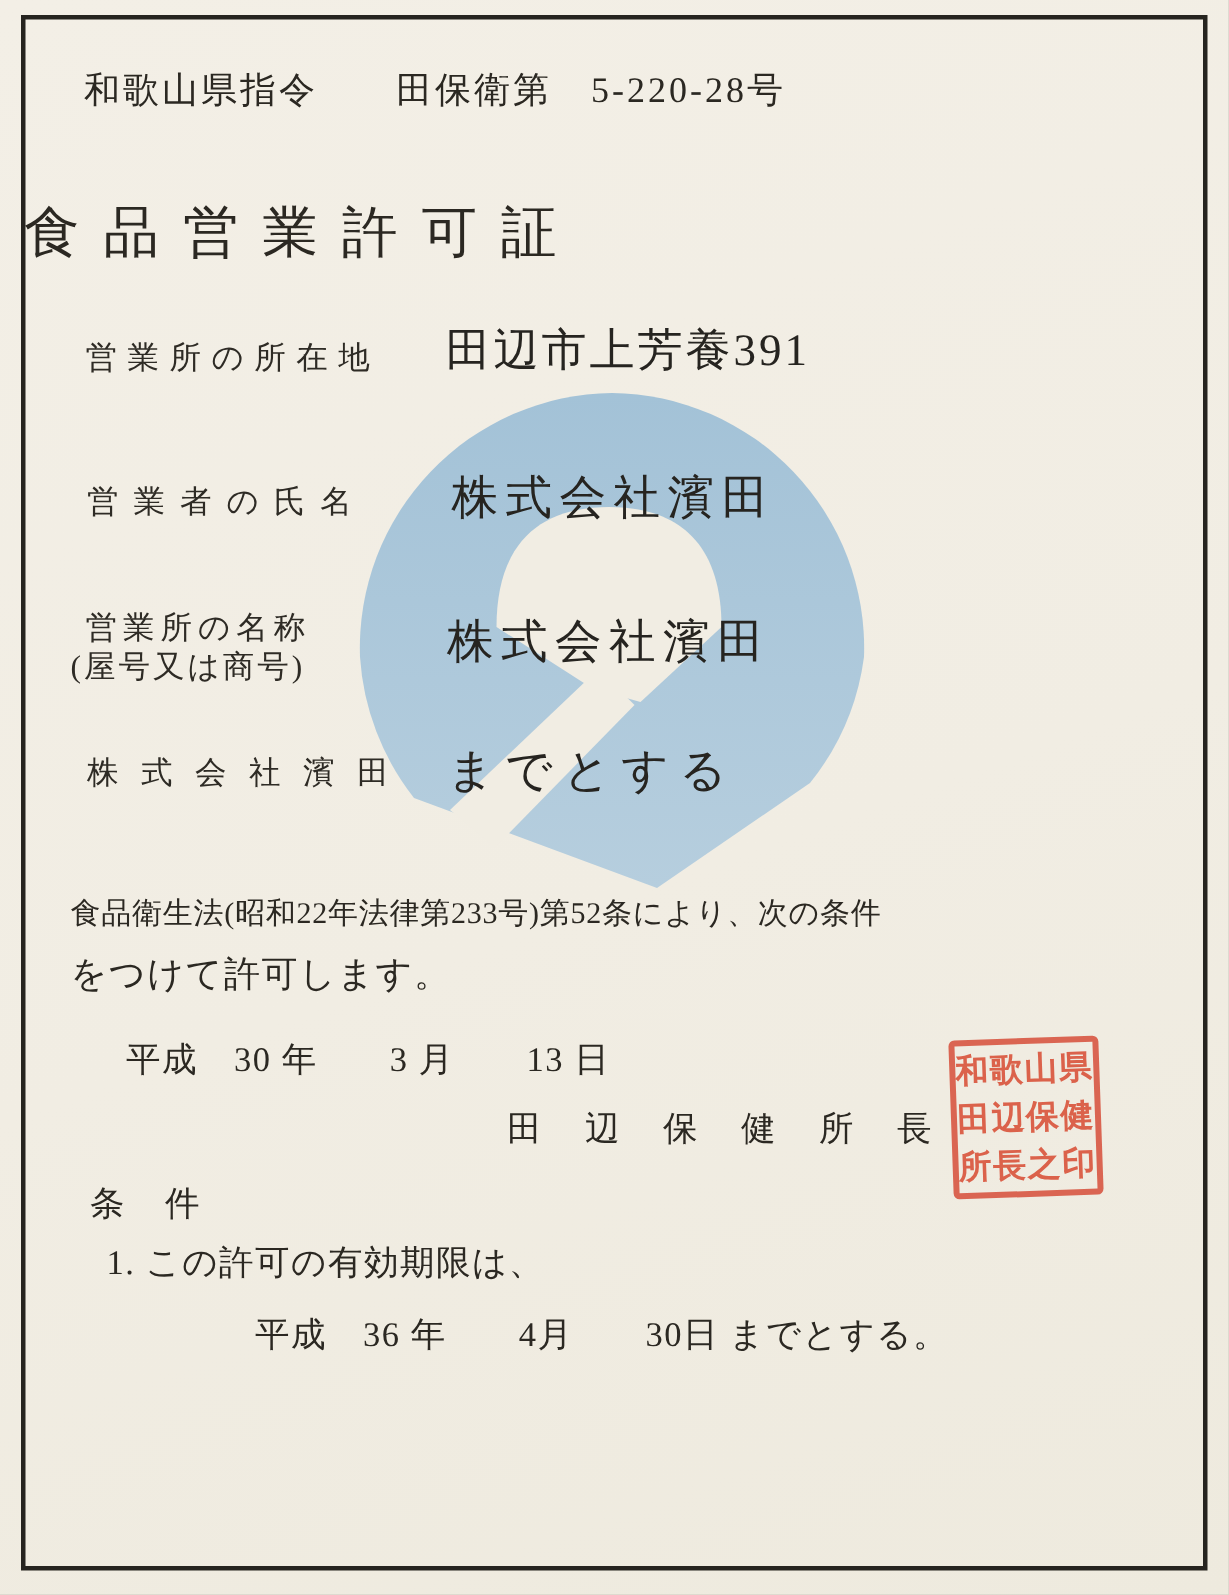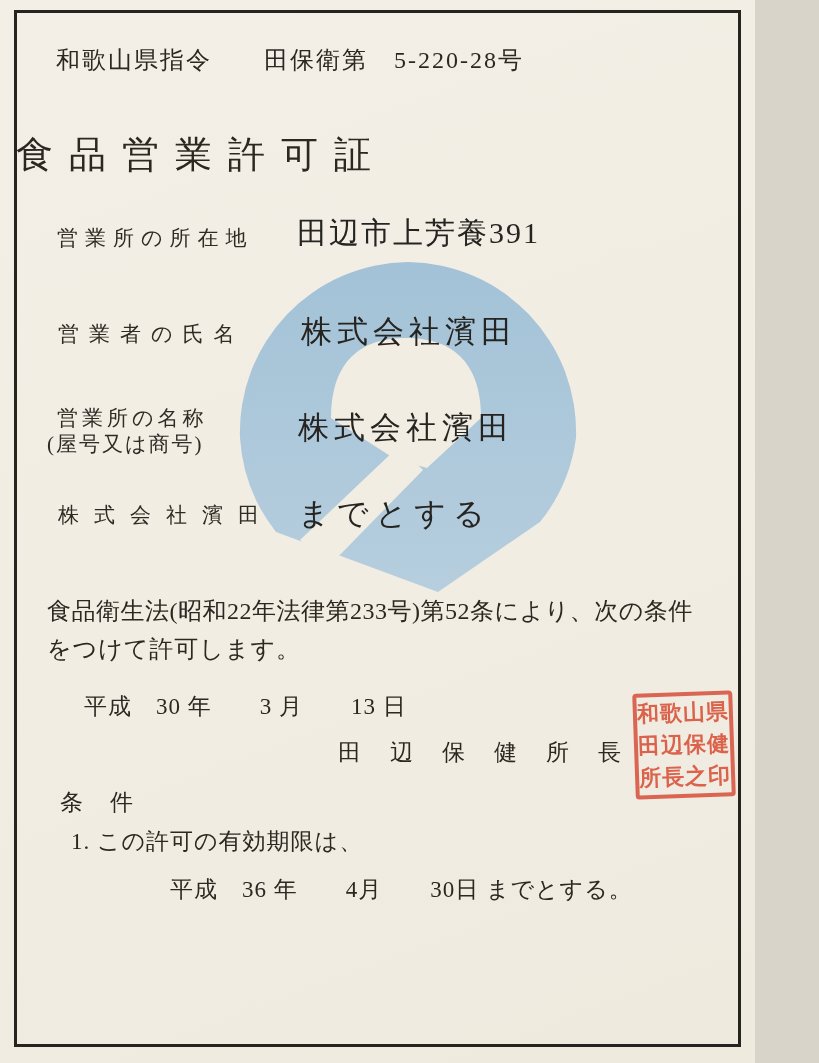--- a/index.html
+++ b/index.html
@@ -2,21 +2,21 @@
 <html><head>
 <meta charset="utf-8">
 <style>
   html,body{margin:0;padding:0;}
   body{
     font-family:"Liberation Serif","DejaVu Serif",serif;
     background:#d8d4ca;
   }
   .page{
     position:relative;
-    width:755px;height:1063px;
+    width:819px;height:1063px;
     background:linear-gradient(160deg,#f3efe6 0%,#f1ede3 55%,#eeeade 100%);
     overflow:hidden;
     color:#2b2822;
   }
   .frame{
     position:absolute;left:14px;top:10px;right:14px;bottom:16px;
     border:3px solid #26241f;
     pointer-events:none;
   }
   .watermark{
@@ -29,21 +29,21 @@
   .val{font-size:31px;color:#262420;}
   .lab-1{left:57px;top:224px;letter-spacing:7px;}
   .val-1{left:297px;top:213px;letter-spacing:2px;font-size:30px;}
   .lab-2{left:58px;top:320px;letter-spacing:10px;}
   .val-2{left:301px;top:311px;letter-spacing:5px;}
   .lab-3a{left:57px;top:404px;letter-spacing:4px;}
   .lab-3b{left:47px;top:430px;letter-spacing:2px;}
   .val-3{left:298px;top:407px;letter-spacing:5px;}
   .lab-4{left:58px;top:501px;letter-spacing:15px;}
   .val-4{left:298px;top:493px;letter-spacing:7px;}
-  .body1{left:47px;top:595px;font-size:24px;letter-spacing:0.5px;}
+  .body1{left:47px;top:595px;font-size:20px;letter-spacing:0.5px;}
   .body2{left:47px;top:633px;font-size:24px;letter-spacing:1px;}
   .date{left:84px;top:691px;font-size:23px;letter-spacing:1px;}
   .signer{left:338px;top:737px;font-size:23px;letter-spacing:29px;white-space:pre;}
   .cond-h{left:60px;top:787px;font-size:23px;letter-spacing:2px;}
   .cond-i{left:71px;top:826px;font-size:23px;letter-spacing:1px;}
   .expiry{left:170px;top:874px;font-size:23px;letter-spacing:1px;}
   .seal{
     position:absolute;left:634px;top:692px;width:100px;height:106px;
     border:4px solid rgba(214,78,56,0.85);
     border-radius:4px;

